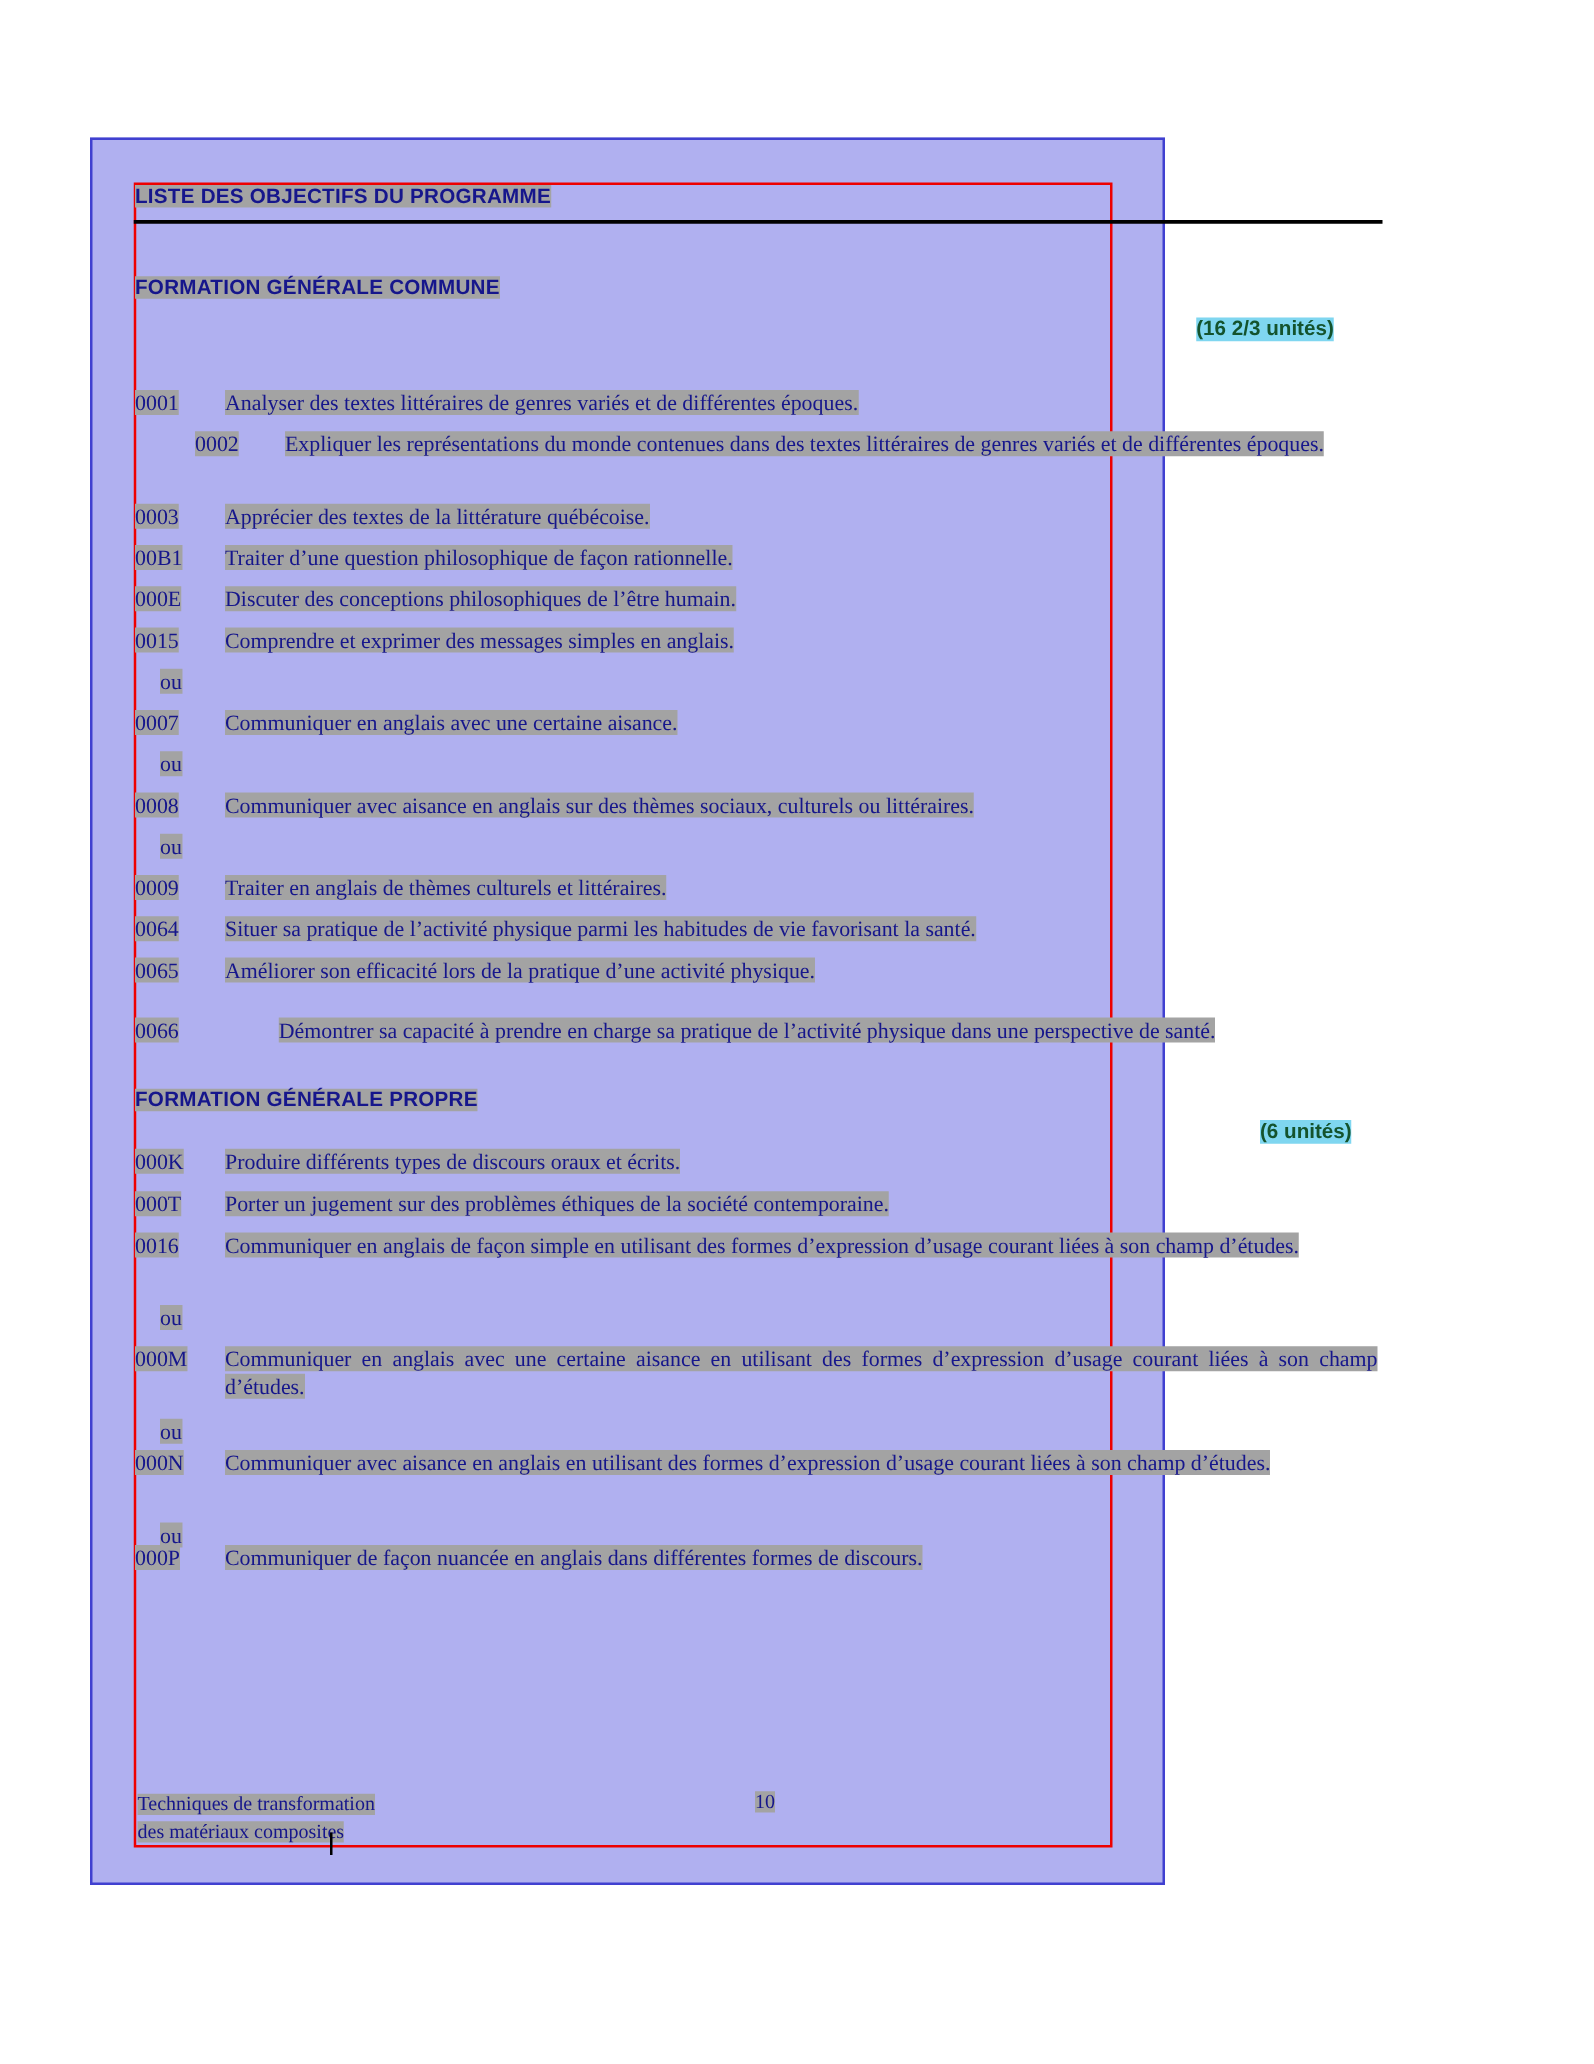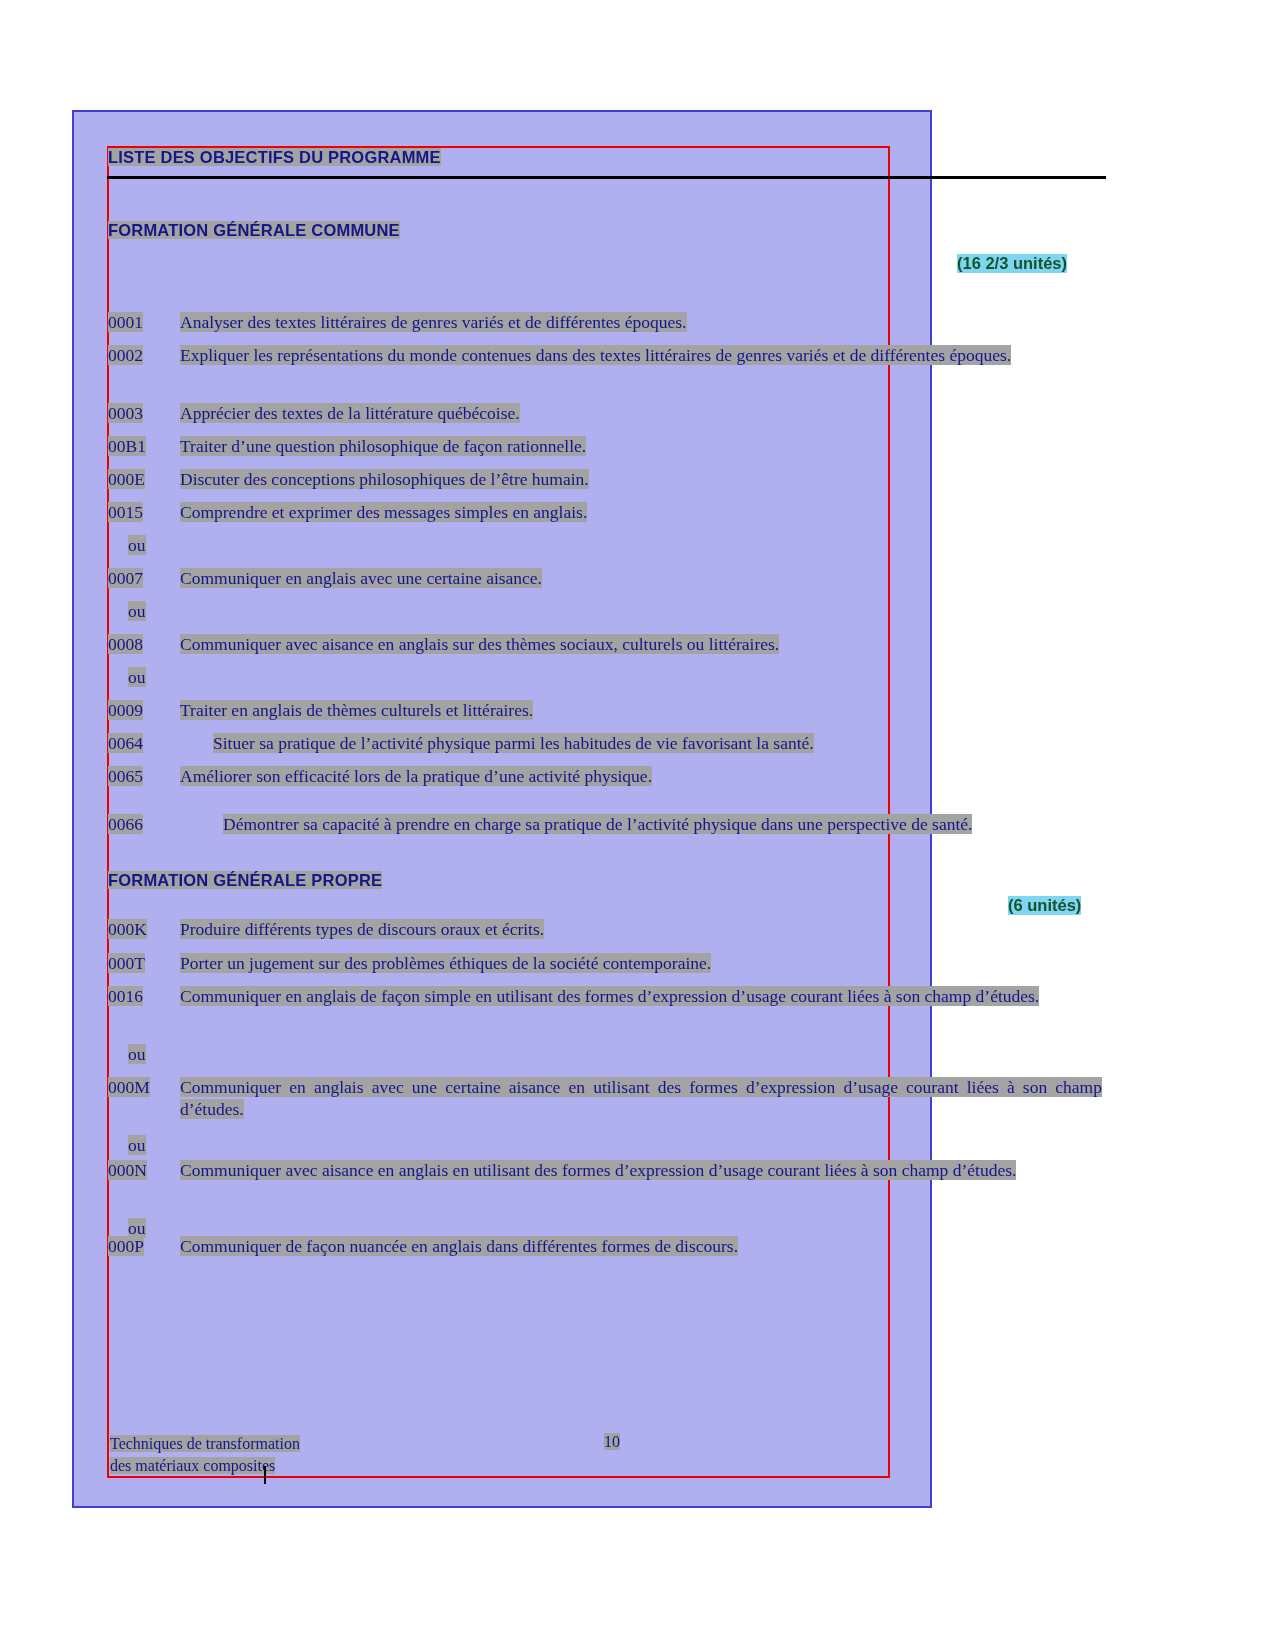--- a/index.html
+++ b/index.html
@@ -154,21 +154,21 @@
   <div class="section-title" style="left:108px; top:221px;">
     <span class="hl">FORMATION GÉNÉRALE COMMUNE</span>
   </div>
   <div class="units" style="left:957px; top:254px;">(16 2/3 unités)</div>
 
   <div class="row" style="left:108px; top:311px; width:994px;">
     <span class="code"><span class="hl">0001</span></span>
     <span class="desc nojust"><span class="hl">Analyser des textes littéraires de genres variés et de différentes époques.</span></span>
   </div>
 
-  <div class="row" style="left:108px; top:344px; width:994px;">
+  <div class="row" style="left:108px; top:344px; width:994px;padding-left:48px;">
     <span class="code"><span class="hl">0002</span></span>
     <span class="desc"><span class="hl">Expliquer les représentations du monde contenues dans des textes littéraires de genres variés et de différentes époques.</span></span>
   </div>
 
   <div class="row" style="left:108px; top:402px; width:994px;">
     <span class="code"><span class="hl">0003</span></span>
     <span class="desc nojust"><span class="hl">Apprécier des textes de la littérature québécoise.</span></span>
   </div>
 
   <div class="row" style="left:108px; top:435px; width:994px;">
@@ -206,21 +206,21 @@
 
   <div class="ou" style="left:108px; top:666px;">
     <span class="hl">ou</span>
   </div>
 
   <div class="row" style="left:108px; top:699px; width:994px;">
     <span class="code"><span class="hl">0009</span></span>
     <span class="desc nojust"><span class="hl">Traiter en anglais de thèmes culturels et littéraires.</span></span>
   </div>
 
-  <div class="row" style="left:108px; top:732px; width:994px;gap:33px;">
+  <div class="row" style="left:108px; top:732px; width:994px;">
     <span class="code"><span class="hl">0064</span></span>
     <span class="desc nojust"><span class="hl">Situer sa pratique de l’activité physique parmi les habitudes de vie favorisant la santé.</span></span>
   </div>
 
   <div class="row" style="left:108px; top:765px; width:994px;">
     <span class="code"><span class="hl">0065</span></span>
     <span class="desc nojust"><span class="hl">Améliorer son efficacité lors de la pratique d’une activité physique.</span></span>
   </div>
 
   <div class="row" style="left:108px; top:813px; width:994px;gap:43px;">

